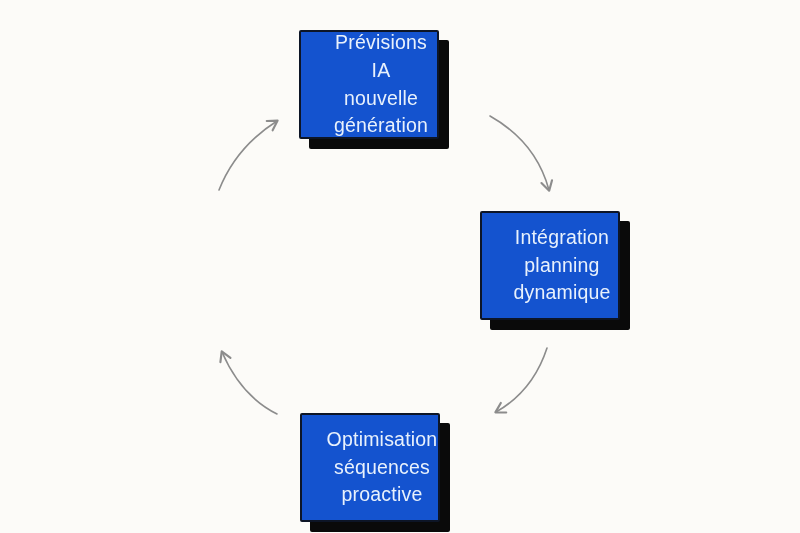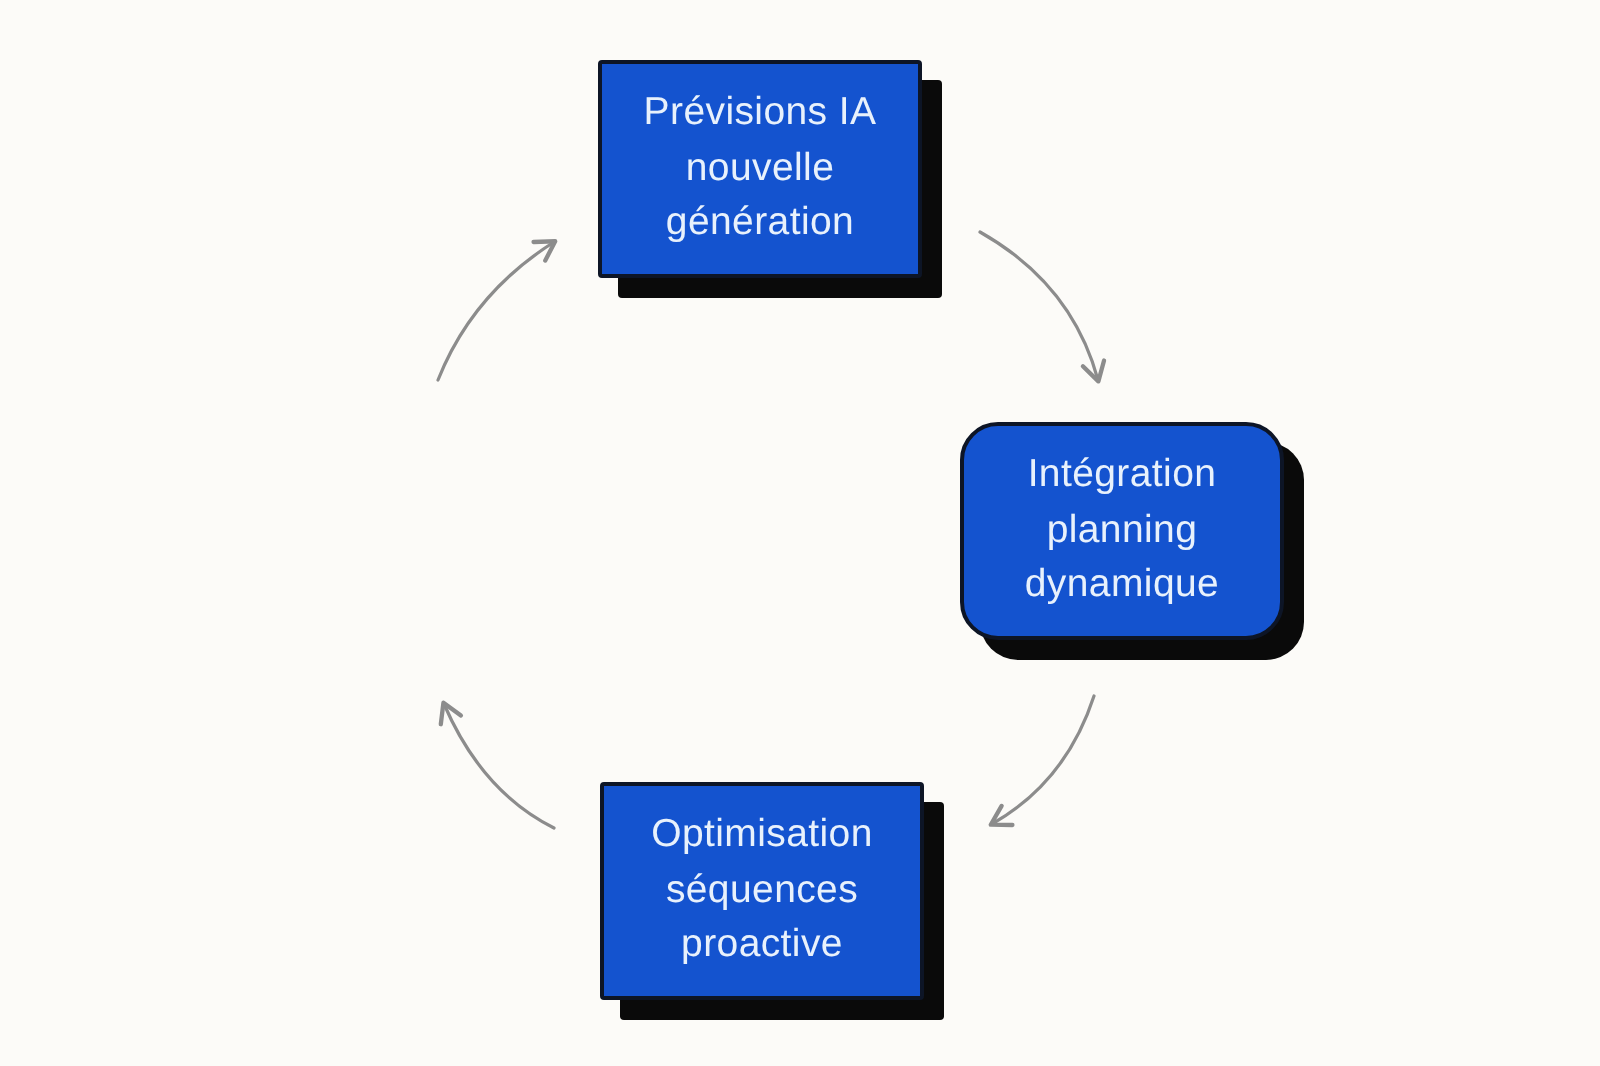--- a/index.html
+++ b/index.html
@@ -30,41 +30,42 @@
   }
   .arrows path.link{
     fill:none;
     stroke:var(--arrow-color);
     stroke-width:1.6;
     stroke-linecap:round;
   }
   .node{
     position:absolute;
     box-sizing:border-box;
-    width:162px;
+    width:140px;
     height:109px;
     background:var(--node-fill);
     border:2px solid var(--node-border);
     border-radius:2px;
     box-shadow:10px 10px 0 0 var(--node-shadow);
     display:flex;
     align-items:center;
     justify-content:center;
     text-align:center;
+    padding-left:24px;
   }
   .node-label{
     color:var(--node-text);
     font-size:19.5px;
     line-height:1.42;
     letter-spacing:.2px;
     white-space:pre-line;
   }
   .node-top{left:299px;top:30px;}
-  .node-right{left:480px;top:211px;border-radius:19px;}
-  .node-bottom{left:300px;top:391px;}
+  .node-right{left:480px;top:211px;}
+  .node-bottom{left:300px;top:413px;}
   .node-left{left:118px;top:210px;}
 </style>
 </head>
 <body>
 
 <div class="canvas">
 
   <svg class="arrows" viewBox="0 0 800 533" xmlns="http://www.w3.org/2000/svg">
     <defs>
       <marker id="ah" viewBox="0 0 10 10" refX="7.5" refY="5" markerWidth="9" markerHeight="9" orient="auto">

